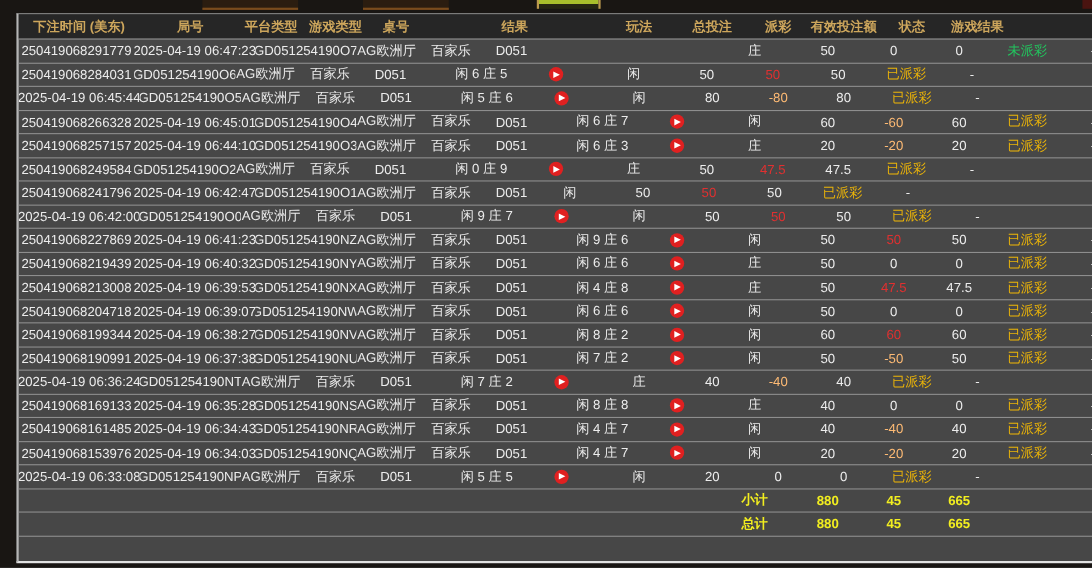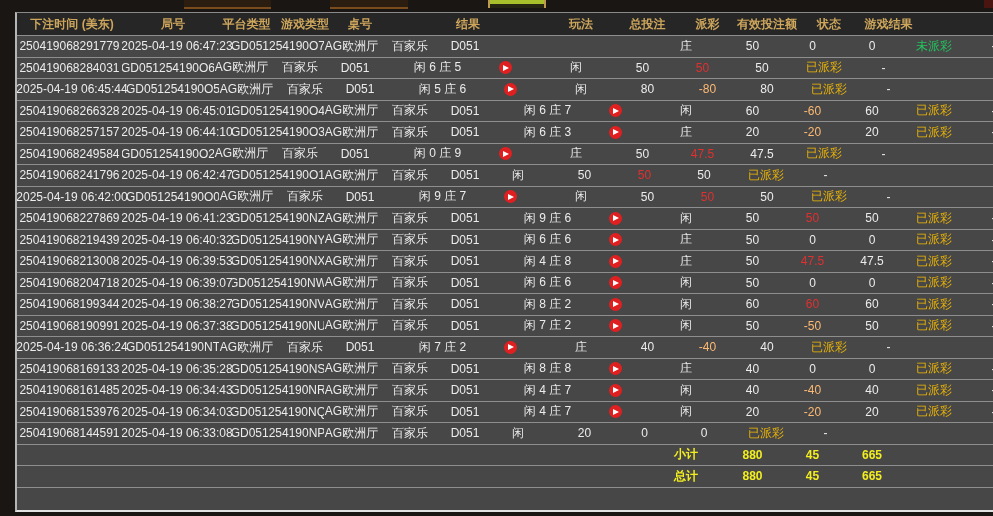--- a/index.html
+++ b/index.html
@@ -383,26 +383,29 @@
       <span class="play-icon"></span>
     </div>
     <div class="td c8">闲</div>
     <div class="td c9">20</div>
     <div class="td c10 neg">-20</div>
     <div class="td c11">20</div>
     <div class="td c12 paid">已派彩</div>
     <div class="td c13">-</div>
   </div>
       <div class="tr row">
-    <div class="td c1">250419068144591</div>
     <div class="td c2">2025-04-19 06:33:08</div>
     <div class="td c3">GD051254190NP</div>
     <div class="td c4">AG欧洲厅</div>
     <div class="td c5">百家乐</div>
     <div class="td c6">D051</div>
+    <div class="td c7">
+      <span>闲 5 庄 5</span>
+      <span class="play-icon"></span>
+    </div>
     <div class="td c8">闲</div>
     <div class="td c9">20</div>
     <div class="td c10">0</div>
     <div class="td c11">0</div>
     <div class="td c12 paid">已派彩</div>
     <div class="td c13">-</div>
   </div>
     </div>
 
   <div class="tr sumrow">

